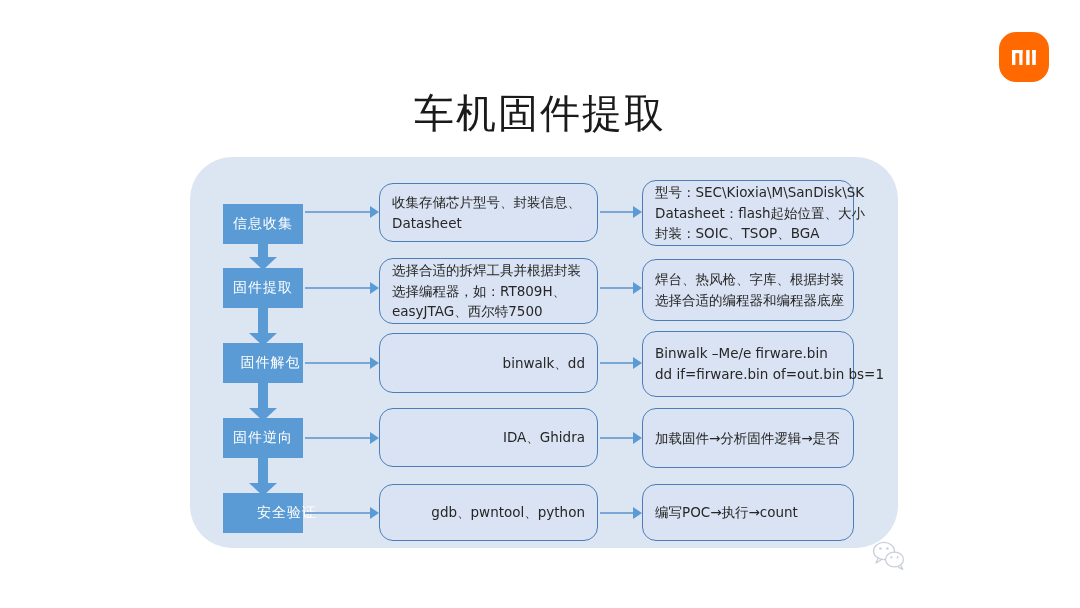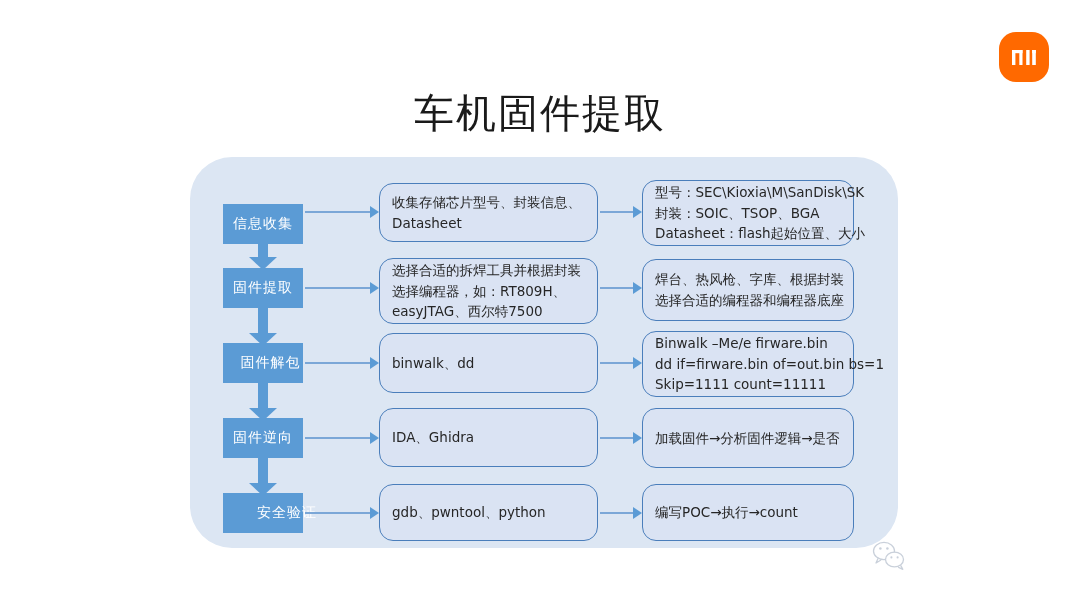--- a/index.html
+++ b/index.html
@@ -71,21 +71,21 @@
     border-radius:14px;
     color:#262626;
     font-size:13.5px;
     line-height:1.52;
     padding:10px 12px;
     display:flex;
     flex-direction:column;
     justify-content:center;
     font-family:"DejaVu Sans","Liberation Sans",sans-serif;
   }
-  .cbox.center { align-items:flex-start; }
+  .cbox.center { align-items:flex-end; }
   .cbox .line { white-space:nowrap; }
 
   
   .hconn { position:absolute; height:12px; }
   .hconn .bar {
     position:absolute; left:0; top:5px; height:1.6px; background:#7BA7D7;
   }
   .hconn .tip {
     position:absolute; top:0; width:0; height:0;
     border-top:6px solid transparent;
@@ -134,22 +134,22 @@
 <div class="cbox" style="left:379px; top:183px; width:219px; height:59px;">
   <div class="line">收集存储芯片型号、封装信息、</div>
   <div class="line">Datasheet</div>
 </div>
 <div class="hconn" style="left:600px; top:206px; width:42px;">
   <div class="bar" style="width:34px;"></div>
     <div class="tip" style="left:33px;"></div>
 </div>
 <div class="cbox" style="left:642px; top:180px; width:212px; height:66px;">
   <div class="line">型号：SEC\Kioxia\M\SanDisk\SK</div>
+  <div class="line">Datasheet：flash起始位置、大小</div>
   <div class="line">封装：SOIC、TSOP、BGA</div>
-  <div class="line">Datasheet：flash起始位置、大小</div>
 </div>
 
 <div class="down-arrow" style="left:249px; top:232px; height:38px;">
   <div class="shaft" style="height:26px;"></div>
     <div class="head" style="top:25px;"></div>
 </div>
 
 <div class="stage" style="left:223px; top:268px;">
   <span>固件提取</span>
 </div>
@@ -186,21 +186,20 @@
 <div class="cbox center" style="left:379px; top:333px; width:219px; height:60px;">
   <div class="line">binwalk、dd</div>
 </div>
 <div class="hconn" style="left:600px; top:357px; width:42px;">
   <div class="bar" style="width:34px;"></div>
     <div class="tip" style="left:33px;"></div>
 </div>
 <div class="cbox" style="left:642px; top:331px; width:212px; height:66px;">
   <div class="line">Binwalk –Me/e firware.bin</div>
   <div class="line">dd if=firware.bin of=out.bin bs=1</div>
-  <div class="line">Skip=1111 count=11111</div>
 </div>
 
 <div class="down-arrow" style="left:249px; top:383px; height:38px;">
   <div class="shaft" style="height:26px;"></div>
     <div class="head" style="top:25px;"></div>
 </div>
 
 <div class="stage" style="left:223px; top:418px;">
   <span>固件逆向</span>
 </div>

